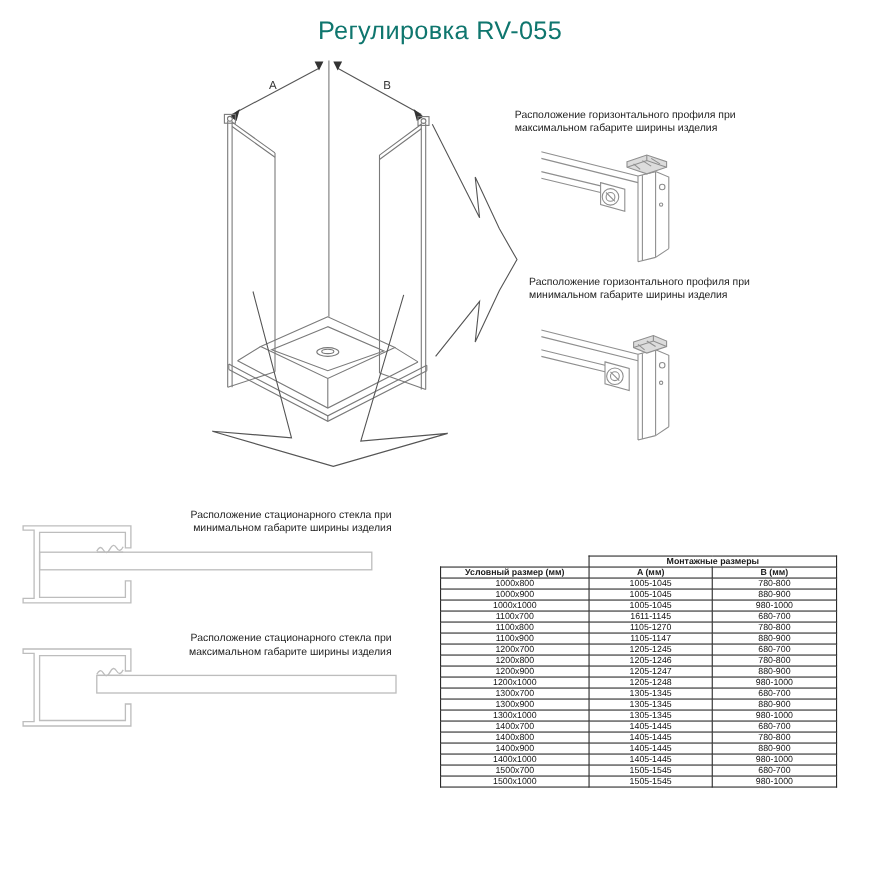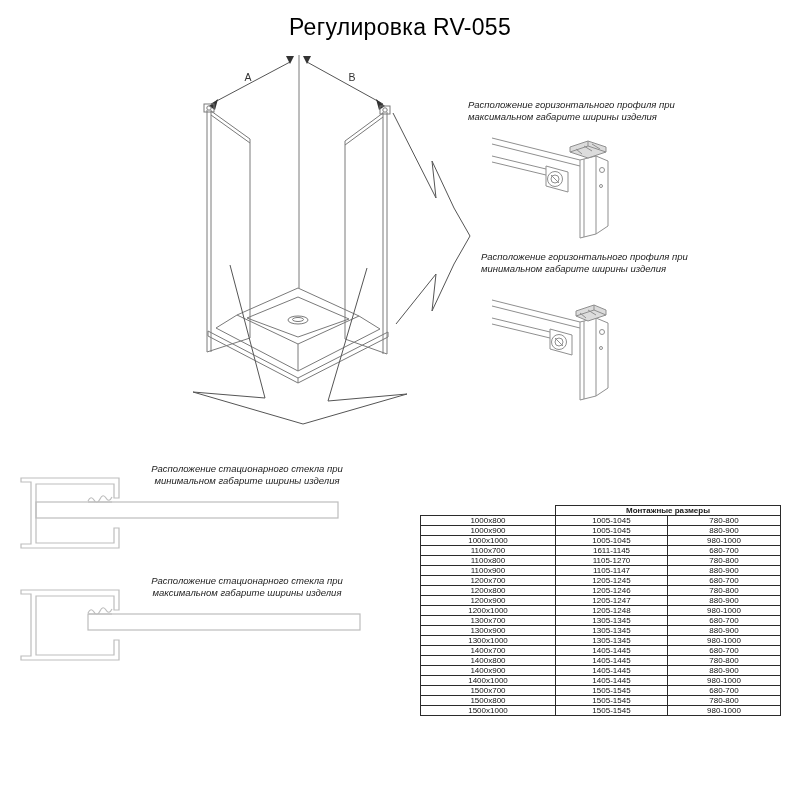--- a/index.html
+++ b/index.html
@@ -7,34 +7,34 @@
     --detail_line:#8f8f8f;
     --profile_line:#bdbdbd;
     --text:#1a1a1a;
     --table_border:#2b2b2b;
   }
   *{margin:0;padding:0;box-sizing:border-box;}
   html,body{width:800px;height:800px;background:#ffffff;overflow:hidden;
     font-family:"Liberation Sans", sans-serif;color:var(--text);}
   .canvas{position:relative;width:800px;height:800px;background:#fff;}
   .page-title{position:absolute;left:0;right:0;top:14px;text-align:center;
-    font-size:23px;font-weight:400;letter-spacing:.3px;color:#000000;}
-  .caption{position:absolute;font-size:9.5px;line-height:11.5px;color:#1c1c1c;font-style:italic;}
+    font-size:23px;font-weight:400;letter-spacing:.3px;color:#0f766e;}
+  .caption{position:absolute;font-size:9.5px;line-height:11.5px;color:#1c1c1c;}
   .caption.left-align{text-align:left;}
-  .caption.centered{text-align:center;}
+  .caption.centered{text-align:right;}
   .cap-r1{left:468px;top:99px;width:220px;}
   .cap-r2{left:481px;top:251px;width:220px;}
   .cap-l1{left:138px;top:463px;width:218px;}
   .cap-l2{left:138px;top:575px;width:218px;}
   .main-svg{position:absolute;left:180px;top:48px;}
   .rdetail1{position:absolute;left:492px;top:128px;}
   .rdetail2{position:absolute;left:492px;top:290px;}
   .ldetail1{position:absolute;left:14px;top:474px;}
   .ldetail2{position:absolute;left:14px;top:586px;}
-  .size-table{position:absolute;left:420px;top:505px;width:360px;
+  .size-table{position:absolute;left:400px;top:505px;width:360px;
     border-collapse:collapse;font-size:8px;line-height:9px;table-layout:fixed;}
   .size-table th,.size-table td{border:1px solid var(--table_border);
     text-align:center;vertical-align:middle;height:10px;padding:0 2px;
     white-space:nowrap;overflow:hidden;}
   .size-table th{font-weight:700;}
   .size-table td{font-weight:400;color:#111;}
   .size-table .no-border{border:none;background:transparent;}
   .col-size{width:135px;}
   .col-a{width:112px;}
   .col-b{width:113px;}
@@ -177,20 +177,25 @@
     <colgroup>
         <col class="col-size">
         <col class="col-a">
         <col class="col-b">
       </colgroup>
     <thead>
       <tr>
         <th class="no-border"></th>
         <th colspan="2">Монтажные размеры</th>
       </tr>
+      <tr>
+        <th>Условный размер (мм)</th>
+        <th>A (мм)</th>
+        <th>B (мм)</th>
+      </tr>
     </thead>
     <tbody>
         <tr>
           <td>1000x800</td>
           <td>1005-1045</td>
           <td>780-800</td>
         </tr>
         <tr>
           <td>1000x900</td>
           <td>1005-1045</td>
@@ -270,25 +275,20 @@
           <td>1400x1000</td>
           <td>1405-1445</td>
           <td>980-1000</td>
         </tr>
         <tr>
           <td>1500x700</td>
           <td>1505-1545</td>
           <td>680-700</td>
         </tr>
         <tr>
-          <td>1500x800</td>
-          <td>1505-1545</td>
-          <td>780-800</td>
-        </tr>
-        <tr>
           <td>1500x1000</td>
           <td>1505-1545</td>
           <td>980-1000</td>
         </tr>
       </tbody>
   </table>
 
 </div>
 
 </body></html>

